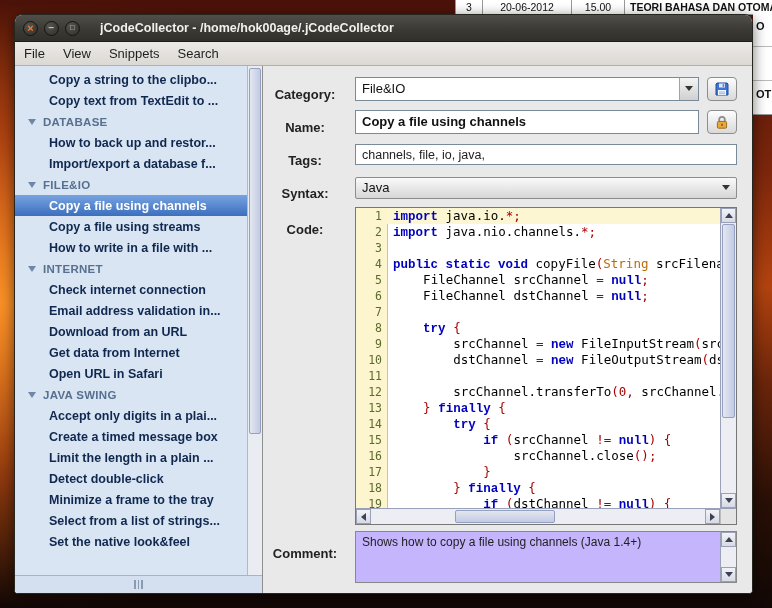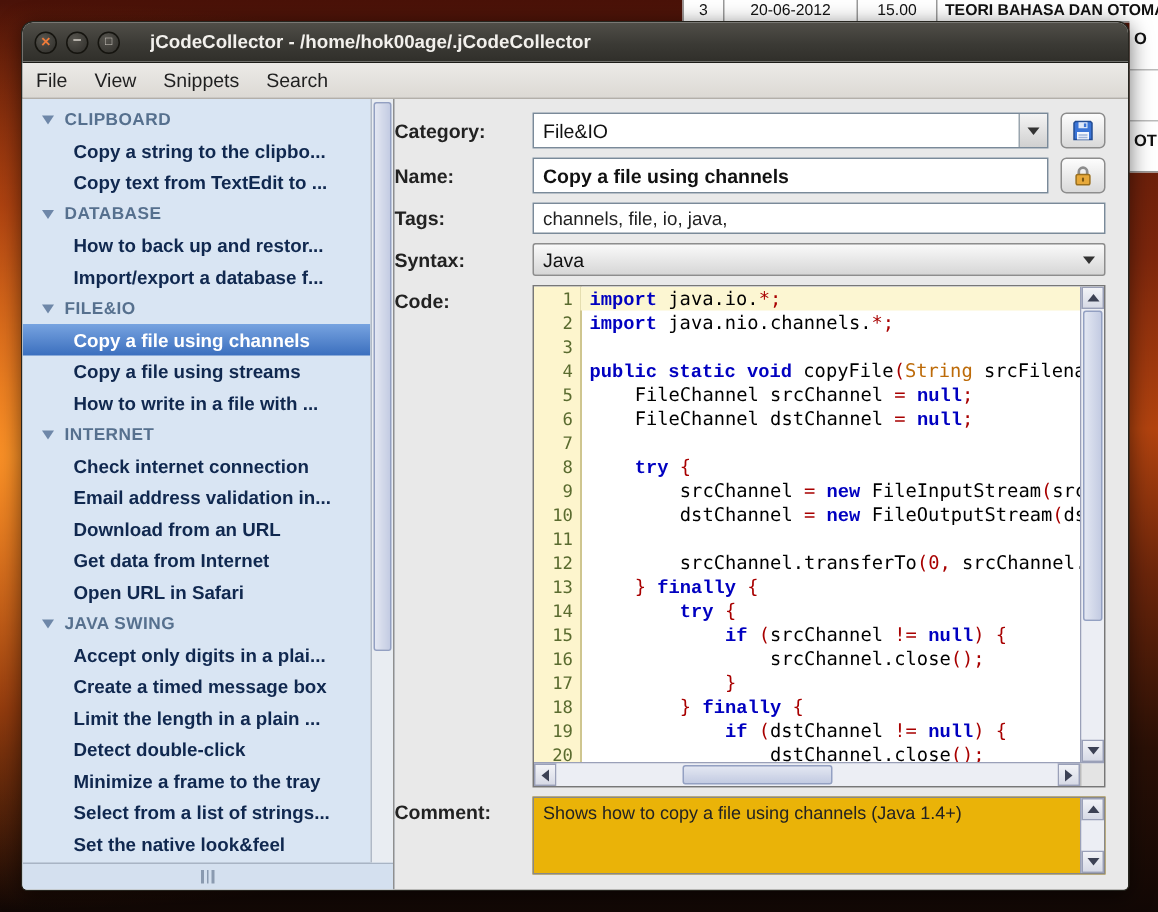--- a/index.html
+++ b/index.html
@@ -61,22 +61,22 @@
   .vsb.side .sb-thumb{left:1px;right:1px;top:2px;height:72%;}
   .side-bottom{height:17px;flex:0 0 17px;border-top:1px solid #a8b4c4;background:#d4e0ef;
     display:flex;align-items:center;justify-content:center;}
   .grip{display:flex;gap:2px;}
   .grip i{display:block;width:1.5px;height:9px;background:#8a9ab0;}
 
   
   .main{flex:1;min-width:0;display:flex;flex-direction:column;padding:9px 15px 0 0;box-sizing:border-box;}
   .form-row{display:flex;align-items:center;margin-bottom:6px;flex:0 0 auto;}
   .form-row.grow{flex:1;min-height:0;align-items:stretch;}
-  .label{width:84px;flex:0 0 84px;text-align:left;margin-right:8px;
-    font-size:13px;font-weight:bold;color:#222;}
+  .label{width:84px;flex:0 0 84px;text-align:center;margin-right:8px;
+    font-size:13px;font-weight:bold;color:#222;margin-top:12px;}
   .label.top{align-self:flex-start;padding-top:3px;}
   .combo-field{flex:1;height:24px;background:#fff;border:1px solid #7a8a99;
     display:flex;align-items:center;box-sizing:border-box;}
   .combo-text{flex:1;padding-left:6px;font-size:13px;color:#111;}
   .combo-btn{width:18px;height:100%;border-left:1px solid #9aa5ae;
     background:linear-gradient(#f4f4f4,#d0d0d0);display:flex;align-items:center;justify-content:center;}
   .arr-down{width:0;height:0;border-left:4.5px solid transparent;border-right:4.5px solid transparent;border-top:5.5px solid #333;}
   .tool-btn{width:30px;height:24px;margin-left:8px;flex:0 0 30px;padding:0;
     background:linear-gradient(#fdfdfd,#d9d9d9);border:1px solid #8d8d8d;border-radius:4px;
     display:flex;align-items:center;justify-content:center;box-sizing:border-box;}
@@ -118,21 +118,21 @@
   .sb-thumb.h{top:1px;bottom:1px;left:25%;width:30%;background:linear-gradient(#e3e7f2,#c3cbe2);}
   .hsb{height:15px;flex:0 0 15px;border-top:1px solid #9aa0b8;display:flex;background:#eceef4;}
   .sb-corner{width:15px;flex:0 0 15px;background:#e4e4e4;border-left:1px solid #bbb;}
   .arr-up-s{width:0;height:0;border-left:4px solid transparent;border-right:4px solid transparent;border-bottom:5px solid #3c4154;}
   .arr-down-s{width:0;height:0;border-left:4px solid transparent;border-right:4px solid transparent;border-top:5px solid #3c4154;}
   .arr-left-s{width:0;height:0;border-top:4px solid transparent;border-bottom:4px solid transparent;border-right:5px solid #3c4154;}
   .arr-right-s{width:0;height:0;border-top:4px solid transparent;border-bottom:4px solid transparent;border-left:5px solid #3c4154;}
 
   
   .comment-row{display:flex;margin-bottom:10px;height:52px;flex:0 0 52px;}
-  .comment-box{flex:1;border:1px solid #888;background:#eab308;display:flex;box-sizing:border-box;}
+  .comment-box{flex:1;border:1px solid #888;background:#c4b5fd;display:flex;box-sizing:border-box;}
   .comment-text{flex:1;padding:3px 6px;font-size:12px;color:#222;line-height:15px;}
   .vsb.mini{width:15px;flex:0 0 15px;border-left:1px solid #9aa0b8;display:flex;flex-direction:column;background:#eceef4;}
 </style>
 </head>
 <body>
 
 <div class="bg-table">
   <div class="bg-cell c1">3</div>
   <div class="bg-cell c2">20-06-2012</div>
   <div class="bg-cell c3">15.00</div>
@@ -163,24 +163,20 @@
       <div class="menu-item">File</div>
       <div class="menu-item">View</div>
       <div class="menu-item">Snippets</div>
       <div class="menu-item">Search</div>
     </div>
 
   <div class="content">
     <div class="sidebar">
       <div class="sidebar-body">
         <div class="tree">
-            <div class="tree-header">
-              <span class="tri"></span>
-              <span>CLIPBOARD</span>
-            </div>
             <div class="tree-item">Copy a string to the clipbo...</div>
             <div class="tree-item">Copy text from TextEdit to ...</div>
             <div class="tree-header">
               <span class="tri"></span>
               <span>DATABASE</span>
             </div>
             <div class="tree-item">How to back up and restor...</div>
             <div class="tree-item">Import/export a database f...</div>
             <div class="tree-header">
               <span class="tri"></span>

